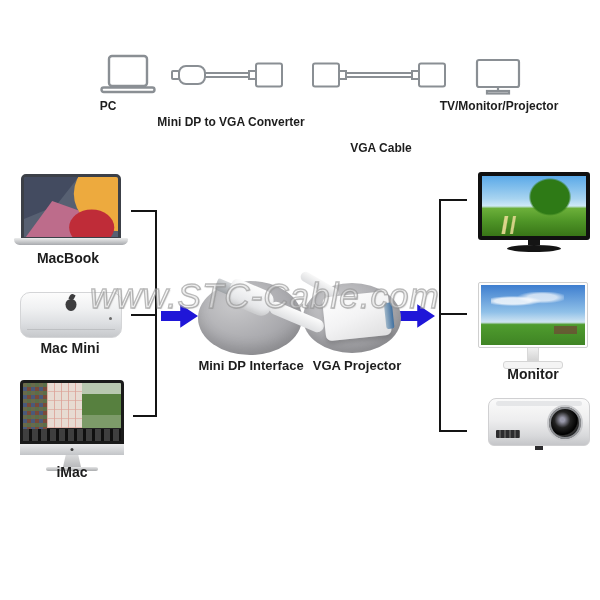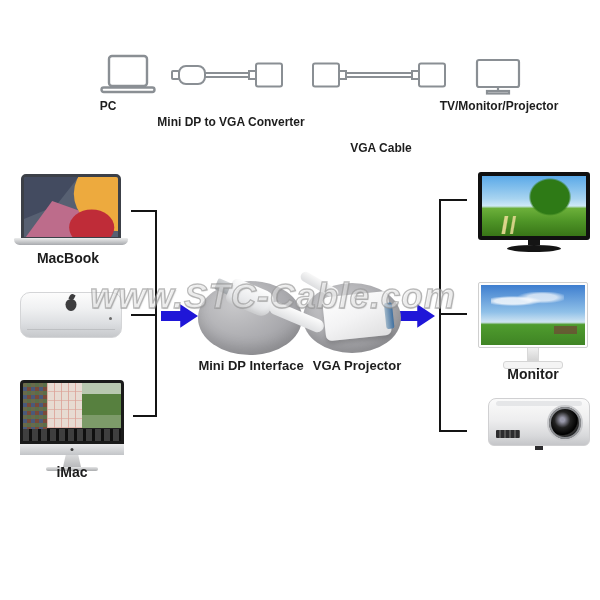--- a/index.html
+++ b/index.html
@@ -13,21 +13,21 @@
 
   
   .line{position:absolute;background:#141414;}
 
   
   .arrow{position:absolute;width:37px;height:28px;background:#1f16d8;
          clip-path:polygon(0 32%,52% 32%,52% 8%,100% 50%,52% 92%,52% 68%,0 68%);}
 
   
   .watermark{position:absolute;left:90px;top:276px;z-index:9;white-space:nowrap;
-    font-size:35px;font-style:italic;font-weight:bold;letter-spacing:1px;
+    font-size:35px;font-style:italic;font-weight:normal;letter-spacing:1px;
     color:rgba(255,255,255,0.40);-webkit-text-stroke:1.3px rgba(145,145,145,0.62);
     text-shadow:1px 1px 1px rgba(130,130,130,0.25);}
 
   
   .ticon{position:absolute;}
   .ticon svg{display:block;}
 
   
   .macbook{left:14px;top:174px;width:114px;height:76px;}
   .mb-screen{position:absolute;left:7px;top:0;width:100px;height:66px;box-sizing:border-box;
@@ -192,20 +192,21 @@
     </div>
     <div class="mb-base"></div>
   </div>
   <div class="lbl lbl-lg" style="left:18px;top:251px;width:100px;">MacBook</div>
 
   <div class="abs macmini">
     <div class="mini-apple"></div>
     <div class="mini-dot"></div>
     <div class="mini-seam"></div>
   </div>
+  <div class="lbl lbl-lg" style="left:20px;top:341px;width:100px;">Mac Mini</div>
 
   <div class="abs imac">
     <div class="imac-screen">
       <div class="imac-thumbs"></div>
       <div class="imac-map"></div>
       <div class="imac-photo"></div>
       <div class="imac-strip"></div>
     </div>
     <div class="imac-chin">
         <div class="imac-chin-dot"></div>

